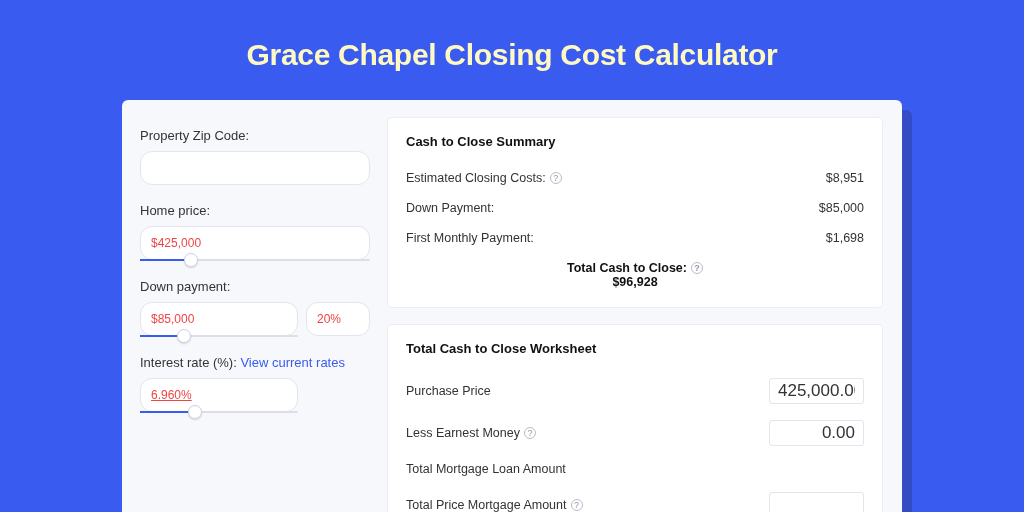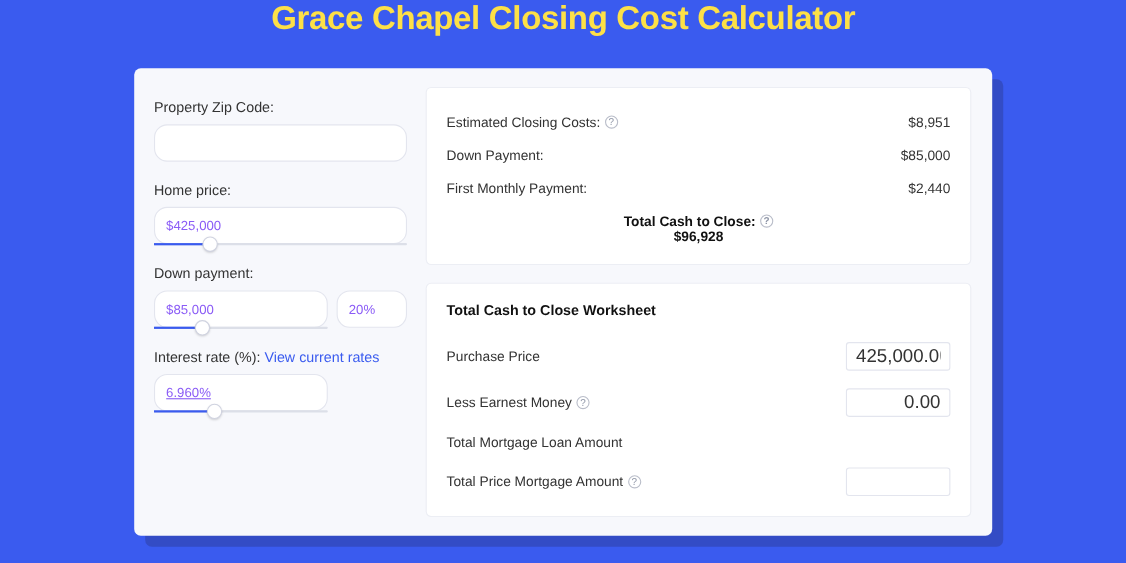--- a/index.html
+++ b/index.html
@@ -2,24 +2,25 @@
 <html><head>
 <meta charset="utf-8">
 <style>
   * { box-sizing: border-box; margin: 0; padding: 0; }
   html, body { width: 1024px; height: 512px; overflow: hidden; }
   body {
     background: #3a5bef;
     font-family: -apple-system, BlinkMacSystemFont, "Segoe UI", Arial, sans-serif;
   }
   .page-title {
-    color: #fde047;
+    color: #fef9c3;
     text-align: center;
     font-size: 30px;
     font-weight: 700;
+    padding-top: 38px;
     padding-bottom: 28px;
     letter-spacing: -0.3px;
   }
   .calc-outer {
     width: 780px;
     margin: 0 auto;
     background: #f7f8fc;
     border-radius: 6px;
     box-shadow: 10px 10px 0 0 rgba(40,50,120,0.35);
     display: flex;
@@ -47,21 +48,21 @@
     margin-bottom: 8px;
     display: block;
   }
   .text-input {
     width: 100%;
     height: 34px;
     background: #fff;
     border: 1px solid #e3e5ee;
     border-radius: 12px;
     font-size: 12px;
-    color: #8b5cf6;
+    color: #ef4444;
     padding: 0 10px;
     font-family: inherit;
   }
   .input-row { display: flex; gap: 8px; }
   .input-main { flex: 1; }
   .input-pct { width: 64px; flex: 0 0 64px; }
   .slider-track {
     position: relative;
     height: 2px;
     background: #dcdfe8;
@@ -188,39 +189,40 @@
         <div class="slider-fill" style="width:35%"></div>
         <div class="slider-thumb" style="left:35%"></div>
       </div>
     </div>
 
   </div>
 
   <div class="right-col">
 
     <div class="panel">
+      <div class="panel-title">Cash to Close Summary</div>
 
       <div class="sum-row">
         <span class="sum-label">
           <span>Estimated Closing Costs:</span>
           <span class="helpq">?</span>
         </span>
         <span>$8,951</span>
       </div>
       <div class="sum-row">
         <span class="sum-label">
           <span>Down Payment:</span>
         </span>
         <span>$85,000</span>
       </div>
       <div class="sum-row">
         <span class="sum-label">
           <span>First Monthly Payment:</span>
         </span>
-        <span>$2,440</span>
+        <span>$1,698</span>
       </div>
       <div class="sum-row strong">
         <span class="sum-label">
           <span>Total Cash to Close:</span>
           <span class="helpq">?</span>
         </span>
         <span>$96,928</span>
       </div>
     </div>
 

